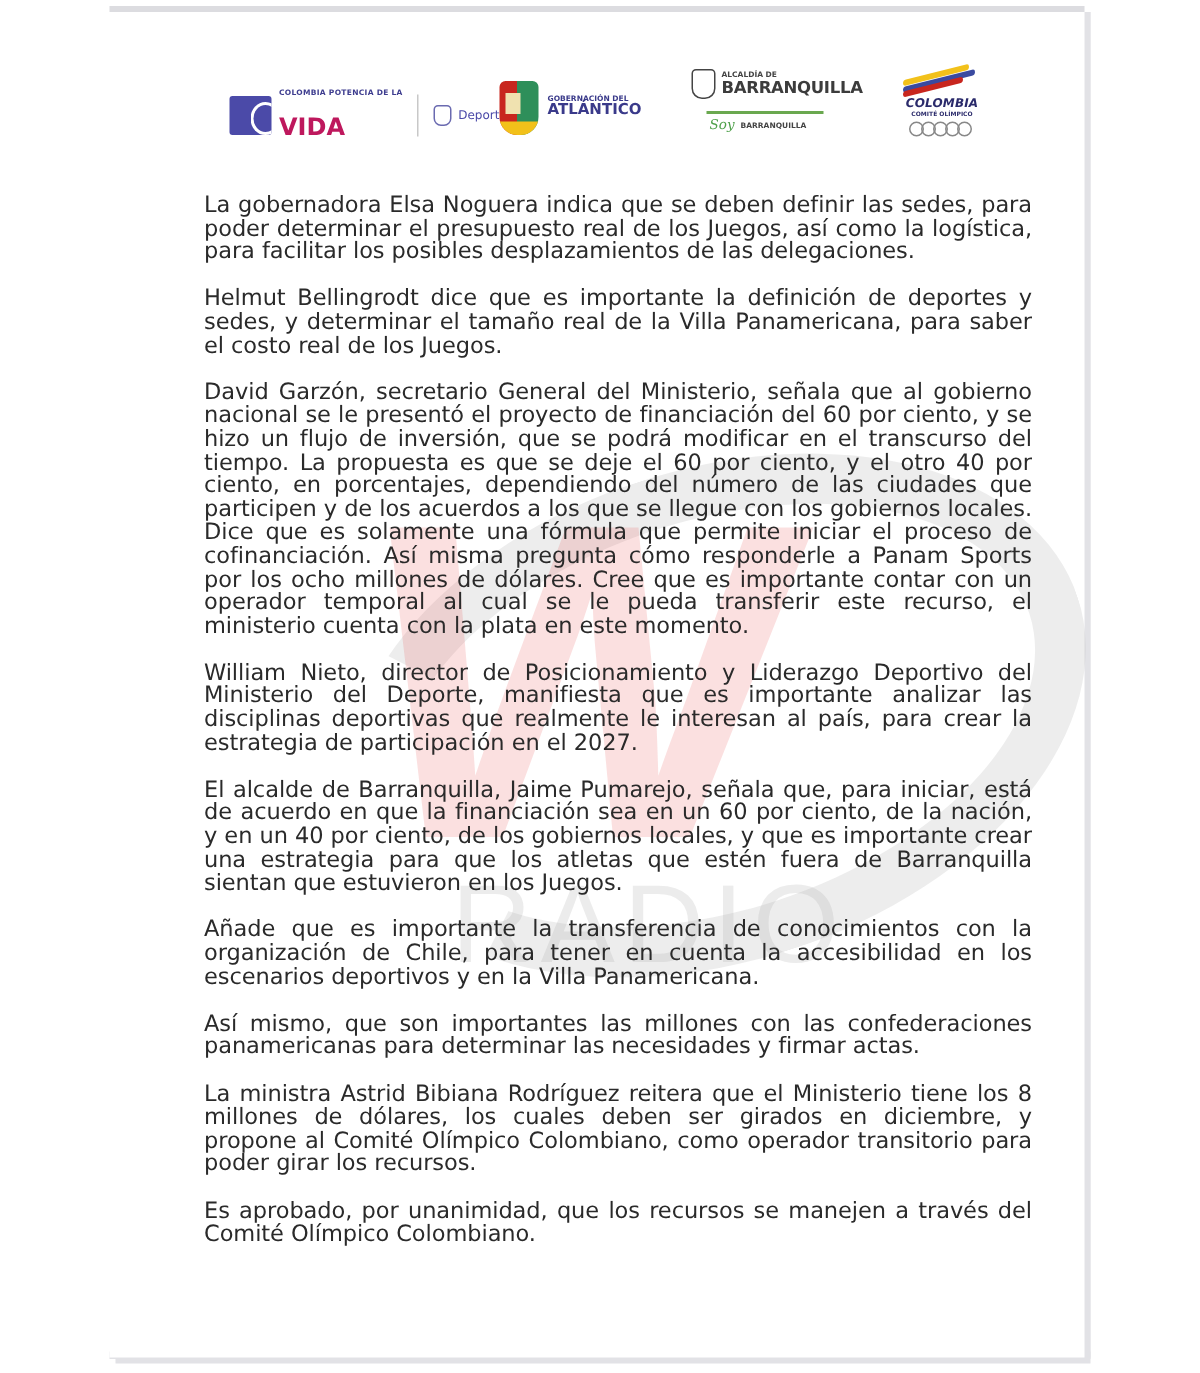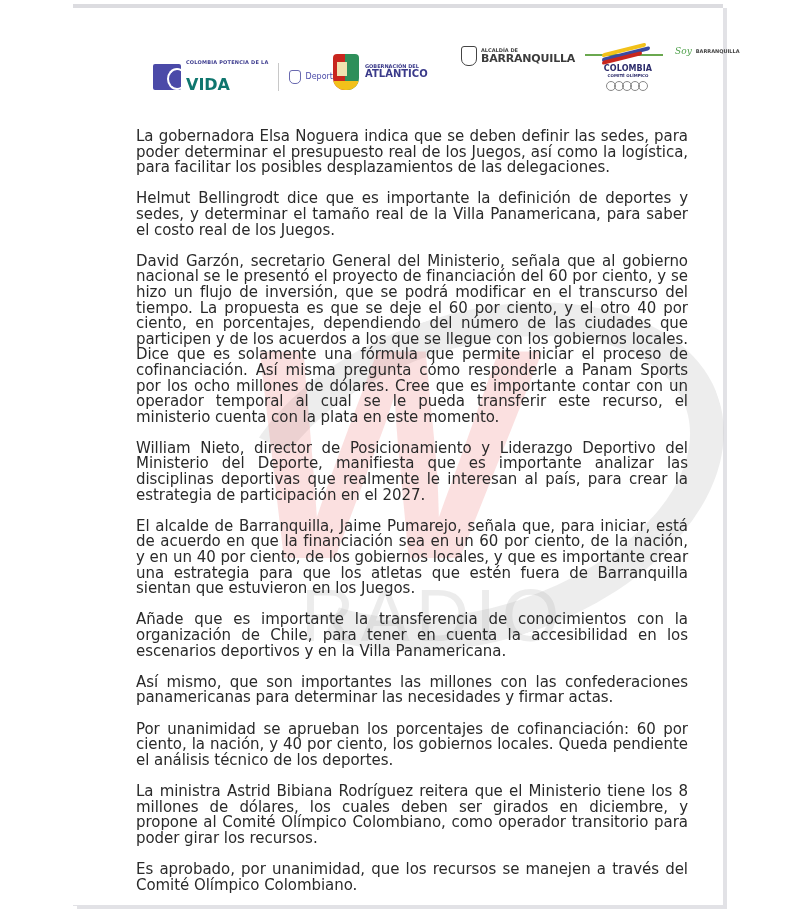--- a/index.html
+++ b/index.html
@@ -20,53 +20,53 @@
     .logos { position:absolute; left:0; top:0; width:100%; height:110px; }
     .logo { position:absolute; display:flex; align-items:center; }
     .logo-vida { left:80px; top:52px; }
     .vida-icon { width:28px; height:26px; background:#4b4aa8; border-radius:2px; position:relative; overflow:hidden; }
     .vida-icon::after {
       content:""; position:absolute; right:-6px; top:4px; width:16px; height:18px;
       border-radius:50%; border:2px solid #ffffff; border-right-color: transparent;
     }
     .vida-text { margin-left:5px; line-height:1; }
     .vida-small { font-size:5px; color:#3e3d8f; font-weight:bold; display:block; letter-spacing:0.2px; }
-    .vida-big { font-size:16px; color:#0f766e; font-weight:bold; display:block; margin-top:12px; }
+    .vida-big { font-size:16px; color:#be185d; font-weight:bold; display:block; margin-top:12px; }
     .sep { width:1px; height:28px; background:#c8c8c8; margin-left:10px; }
     .deporte { margin-left:10px; display:flex; align-items:center; }
     .deporte-icon { width:10px; height:12px; border:1px solid #6a6ab0; border-radius:3px 3px 5px 5px; }
     .deporte-text { margin-left:4px; font-size:8px; color:#4b4aa8; }
 
     .logo-atlantico { left:260px; top:46px; }
     .atl-shield { width:26px; height:36px; border-radius:4px 4px 12px 12px; position:relative; overflow:hidden;
       background: linear-gradient(90deg, #c8261e 0 45%, #2e8f5a 45% 100%); }
     .atl-shield::before { content:""; position:absolute; left:4px; top:8px; width:10px; height:14px; background:#f0e2b0; }
     .atl-shield::after { content:""; position:absolute; left:0; bottom:0; width:100%; height:9px; background:#f2c11a; }
     .atl-text { margin-left:6px; line-height:1.05; }
     .atl-small { font-size:5px; color:#3a3a8a; display:block; font-weight:bold; }
     .atl-big { font-size:10px; color:#3a3a8a; display:block; font-weight:bold; }
 
-    .logo-barranquilla { left:388px; top:38px; flex-direction:row; align-items:flex-start; }
+    .logo-barranquilla { left:388px; top:38px; flex-direction:column; align-items:flex-start; }
     .bq-top { display:flex; align-items:center; }
     .bq-crest { width:14px; height:18px; border:1.5px solid #444; border-radius:3px 3px 7px 7px; }
     .bq-text { margin-left:4px; line-height:1.05; }
     .bq-small { font-size:5px; color:#444; display:block; font-weight:bold; }
     .bq-big { font-size:11px; color:#3c3c3c; display:block; font-weight:bold; letter-spacing:-0.2px; }
     .bq-line { width:78px; height:1.5px; background:#6aa84f; margin:8px 0 3px 10px; }
     .bq-soy { display:flex; align-items:center; margin-left:12px; }
     .bq-soy-a { font-family:"DejaVu Serif", serif; font-style:italic; font-size:9px; color:#4ea04a; }
     .bq-soy-b { font-size:5px; color:#444; font-weight:bold; margin-left:4px; }
 
     .logo-coc { left:520px; top:34px; flex-direction:column; align-items:center; width:70px; }
     .coc-flag { width:64px; height:18px; position:relative; }
     .coc-flag span { position:absolute; left:6px; height:4px; border-radius:3px; transform:skewY(-14deg); }
     .coc-flag .y { top:6px; width:44px; background:#f2c11a; }
     .coc-flag .b { top:10px; width:48px; background:#3a4aa0; }
     .coc-flag .r { top:14px; width:40px; background:#c8261e; }
-    .coc-name { font-size:8px; font-weight:bold; color:#2b2b6b; margin-top:4px; letter-spacing:0.1px; }
+    .coc-name { font-size:8px; font-weight:bold; color:#2b2b6b; margin-top:4px; letter-spacing:0.1px;font-style:italic; }
     .coc-sub { font-size:4px; font-weight:bold; color:#2b2b6b; }
     .coc-rings { display:flex; margin-top:3px; }
     .coc-rings i { width:8px; height:8px; border:1px solid #888; border-radius:50%; margin-left:-2px; display:block; }
 
     
     .watermark { position:absolute; left:0; top:0; width:100%; height:100%; pointer-events:none; }
     .wm-swoosh { position:absolute; left:150px; top:305px; width:440px; height:260px; border-radius:50%;
       border:34px solid rgba(190,190,190,0.28); border-left-color: transparent; transform: rotate(-18deg); }
     .wm-w { position:absolute; left:172px; top:296px; font-family:"Liberation Sans", sans-serif; font-weight:bold;
       font-size:300px; line-height:1; color: rgba(232,60,60,0.16); transform: skewX(-8deg); }
@@ -150,17 +150,16 @@
   </div>
 
   <div class="content">
     <p class="para">La gobernadora Elsa Noguera indica que se deben definir las sedes, para poder determinar el presupuesto real de los Juegos, así como la logística, para facilitar los posibles desplazamientos de las delegaciones.</p>
     <p class="para">Helmut Bellingrodt dice que es importante la definición de deportes y sedes, y determinar el tamaño real de la Villa Panamericana, para saber el costo real de los Juegos.</p>
     <p class="para">David Garzón, secretario General del Ministerio, señala que al gobierno nacional se le presentó el proyecto de financiación del 60 por ciento, y se hizo un flujo de inversión, que se podrá modificar en el transcurso del tiempo. La propuesta es que se deje el 60 por ciento, y el otro 40 por ciento, en porcentajes, dependiendo del número de las ciudades que participen y de los acuerdos a los que se llegue con los gobiernos locales. Dice que es solamente una fórmula que permite iniciar el proceso de cofinanciación. Así misma pregunta cómo responderle a Panam Sports por los ocho millones de dólares. Cree que es importante contar con un operador temporal al cual se le pueda transferir este recurso, el ministerio cuenta con la plata en este momento.</p>
     <p class="para">William Nieto, director de Posicionamiento y Liderazgo Deportivo del Ministerio del Deporte, manifiesta que es importante analizar las disciplinas deportivas que realmente le interesan al país, para crear la estrategia de participación en el 2027.</p>
     <p class="para">El alcalde de Barranquilla, Jaime Pumarejo, señala que, para iniciar, está de acuerdo en que la financiación sea en un 60 por ciento, de la nación, y en un 40 por ciento, de los gobiernos locales, y que es importante crear una estrategia para que los atletas que estén fuera de Barranquilla sientan que estuvieron en los Juegos.</p>
     <p class="para">Añade que es importante la transferencia de conocimientos con la organización de Chile, para tener en cuenta la accesibilidad en los escenarios deportivos y en la Villa Panamericana.</p>
     <p class="para">Así mismo, que son importantes las millones con las confederaciones panamericanas para determinar las necesidades y firmar actas.</p>
-    <p class="para">Por unanimidad se aprueban los porcentajes de cofinanciación: 60 por ciento, la nación, y 40 por ciento, los gobiernos locales. Queda pendiente el análisis técnico de los deportes.</p>
     <p class="para">La ministra Astrid Bibiana Rodríguez reitera que el Ministerio tiene los 8 millones de dólares, los cuales deben ser girados en diciembre, y propone al Comité Olímpico Colombiano, como operador transitorio para poder girar los recursos.</p>
     <p class="para">Es aprobado, por unanimidad, que los recursos se manejen a través del Comité Olímpico Colombiano.</p>
   </div>
 </div>
 
 </body></html>

